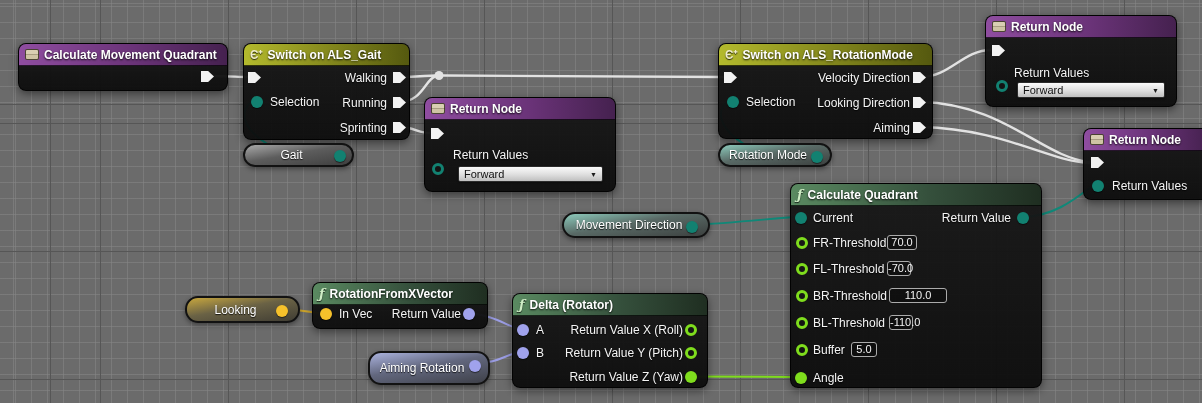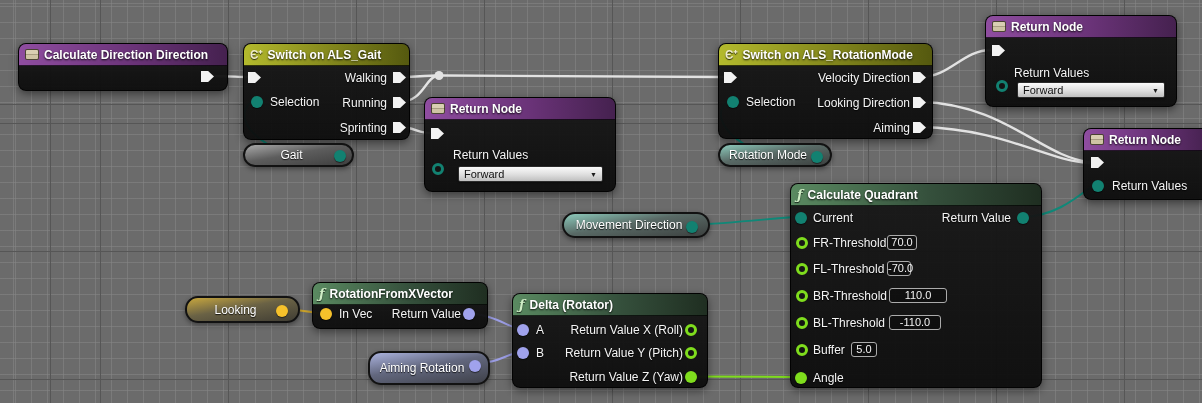--- a/index.html
+++ b/index.html
@@ -89,21 +89,21 @@
     <path d="M280,309 C300,310 312,312 319,313" stroke-width="2" stroke="#cfa62c"></path>
     <path d="M468,313 C492,315 504,324 516,328" stroke-width="2" stroke="#9b9de4"></path>
     <path d="M473,364 C497,363 504,356 516,353" stroke-width="2" stroke="#9b9de4"></path>
     <path d="M690,376.5 C728,377 762,377 794,377" stroke-width="2" stroke="#7fdd1d"></path>
     <circle cx="439" cy="75.5" r="4.5" fill="#e2e2e2"></circle>
   </svg>
 
   <div class="node" style="left:18px;top:43px;width:210px;height:48px;">
     <div class="hdr purple">
       <span class="macro-icon"></span>
-      <span class="title">Calculate Direction Direction</span>
+      <span class="title">Calculate Movement Quadrant</span>
     </div>
     <span class="p-exec" style="left:182px;top:26px;"></span>
   </div>
 
   <div class="node" style="left:243px;top:43px;width:167px;height:97px;">
     <div class="hdr olive">
       <span class="switch-icon">Є⁺</span>
       <span class="title">Switch on ALS_Gait</span>
     </div>
     <span class="p-exec" style="left:4px;top:27px;"></span>
@@ -194,21 +194,21 @@
     <span class="lbl" style="left:22px;top:52px;">FR-Threshold</span>
     <span class="vbox" style="left:96px;top:51px;width:30px;">70.0</span>
     <span class="p-ring c-float-r" style="left:5px;top:79px;"></span>
     <span class="lbl" style="left:22px;top:78px;">FL-Threshold</span>
     <span class="vbox" style="left:96px;top:77px;width:24px;">-70.0</span>
     <span class="p-ring c-float-r" style="left:5px;top:106px;"></span>
     <span class="lbl" style="left:22px;top:105px;">BR-Threshold</span>
     <span class="vbox" style="left:98px;top:104px;width:58px;">110.0</span>
     <span class="p-ring c-float-r" style="left:5px;top:133px;"></span>
     <span class="lbl" style="left:22px;top:132px;">BL-Threshold</span>
-    <span class="vbox" style="left:98px;top:131px;width:52px;">-110.0</span>
+    <span class="vbox" style="left:98px;top:131px;width:24px;">-110.0</span>
     <span class="p-ring c-float-r" style="left:5px;top:160px;"></span>
     <span class="lbl" style="left:22px;top:159px;">Buffer</span>
     <span class="vbox" style="left:60px;top:158px;width:26px;">5.0</span>
     <span class="p-dot c-float" style="left:4px;top:188px;"></span>
     <span class="lbl" style="left:22px;top:187px;">Angle</span>
   </div>
 
   <div class="pill pill-teal" style="left:562px;top:212px;width:148px;height:26px;">
     <span>Movement Direction</span>
     <span class="p-dot c-enum" style="left:122px;top:7px;"></span>

